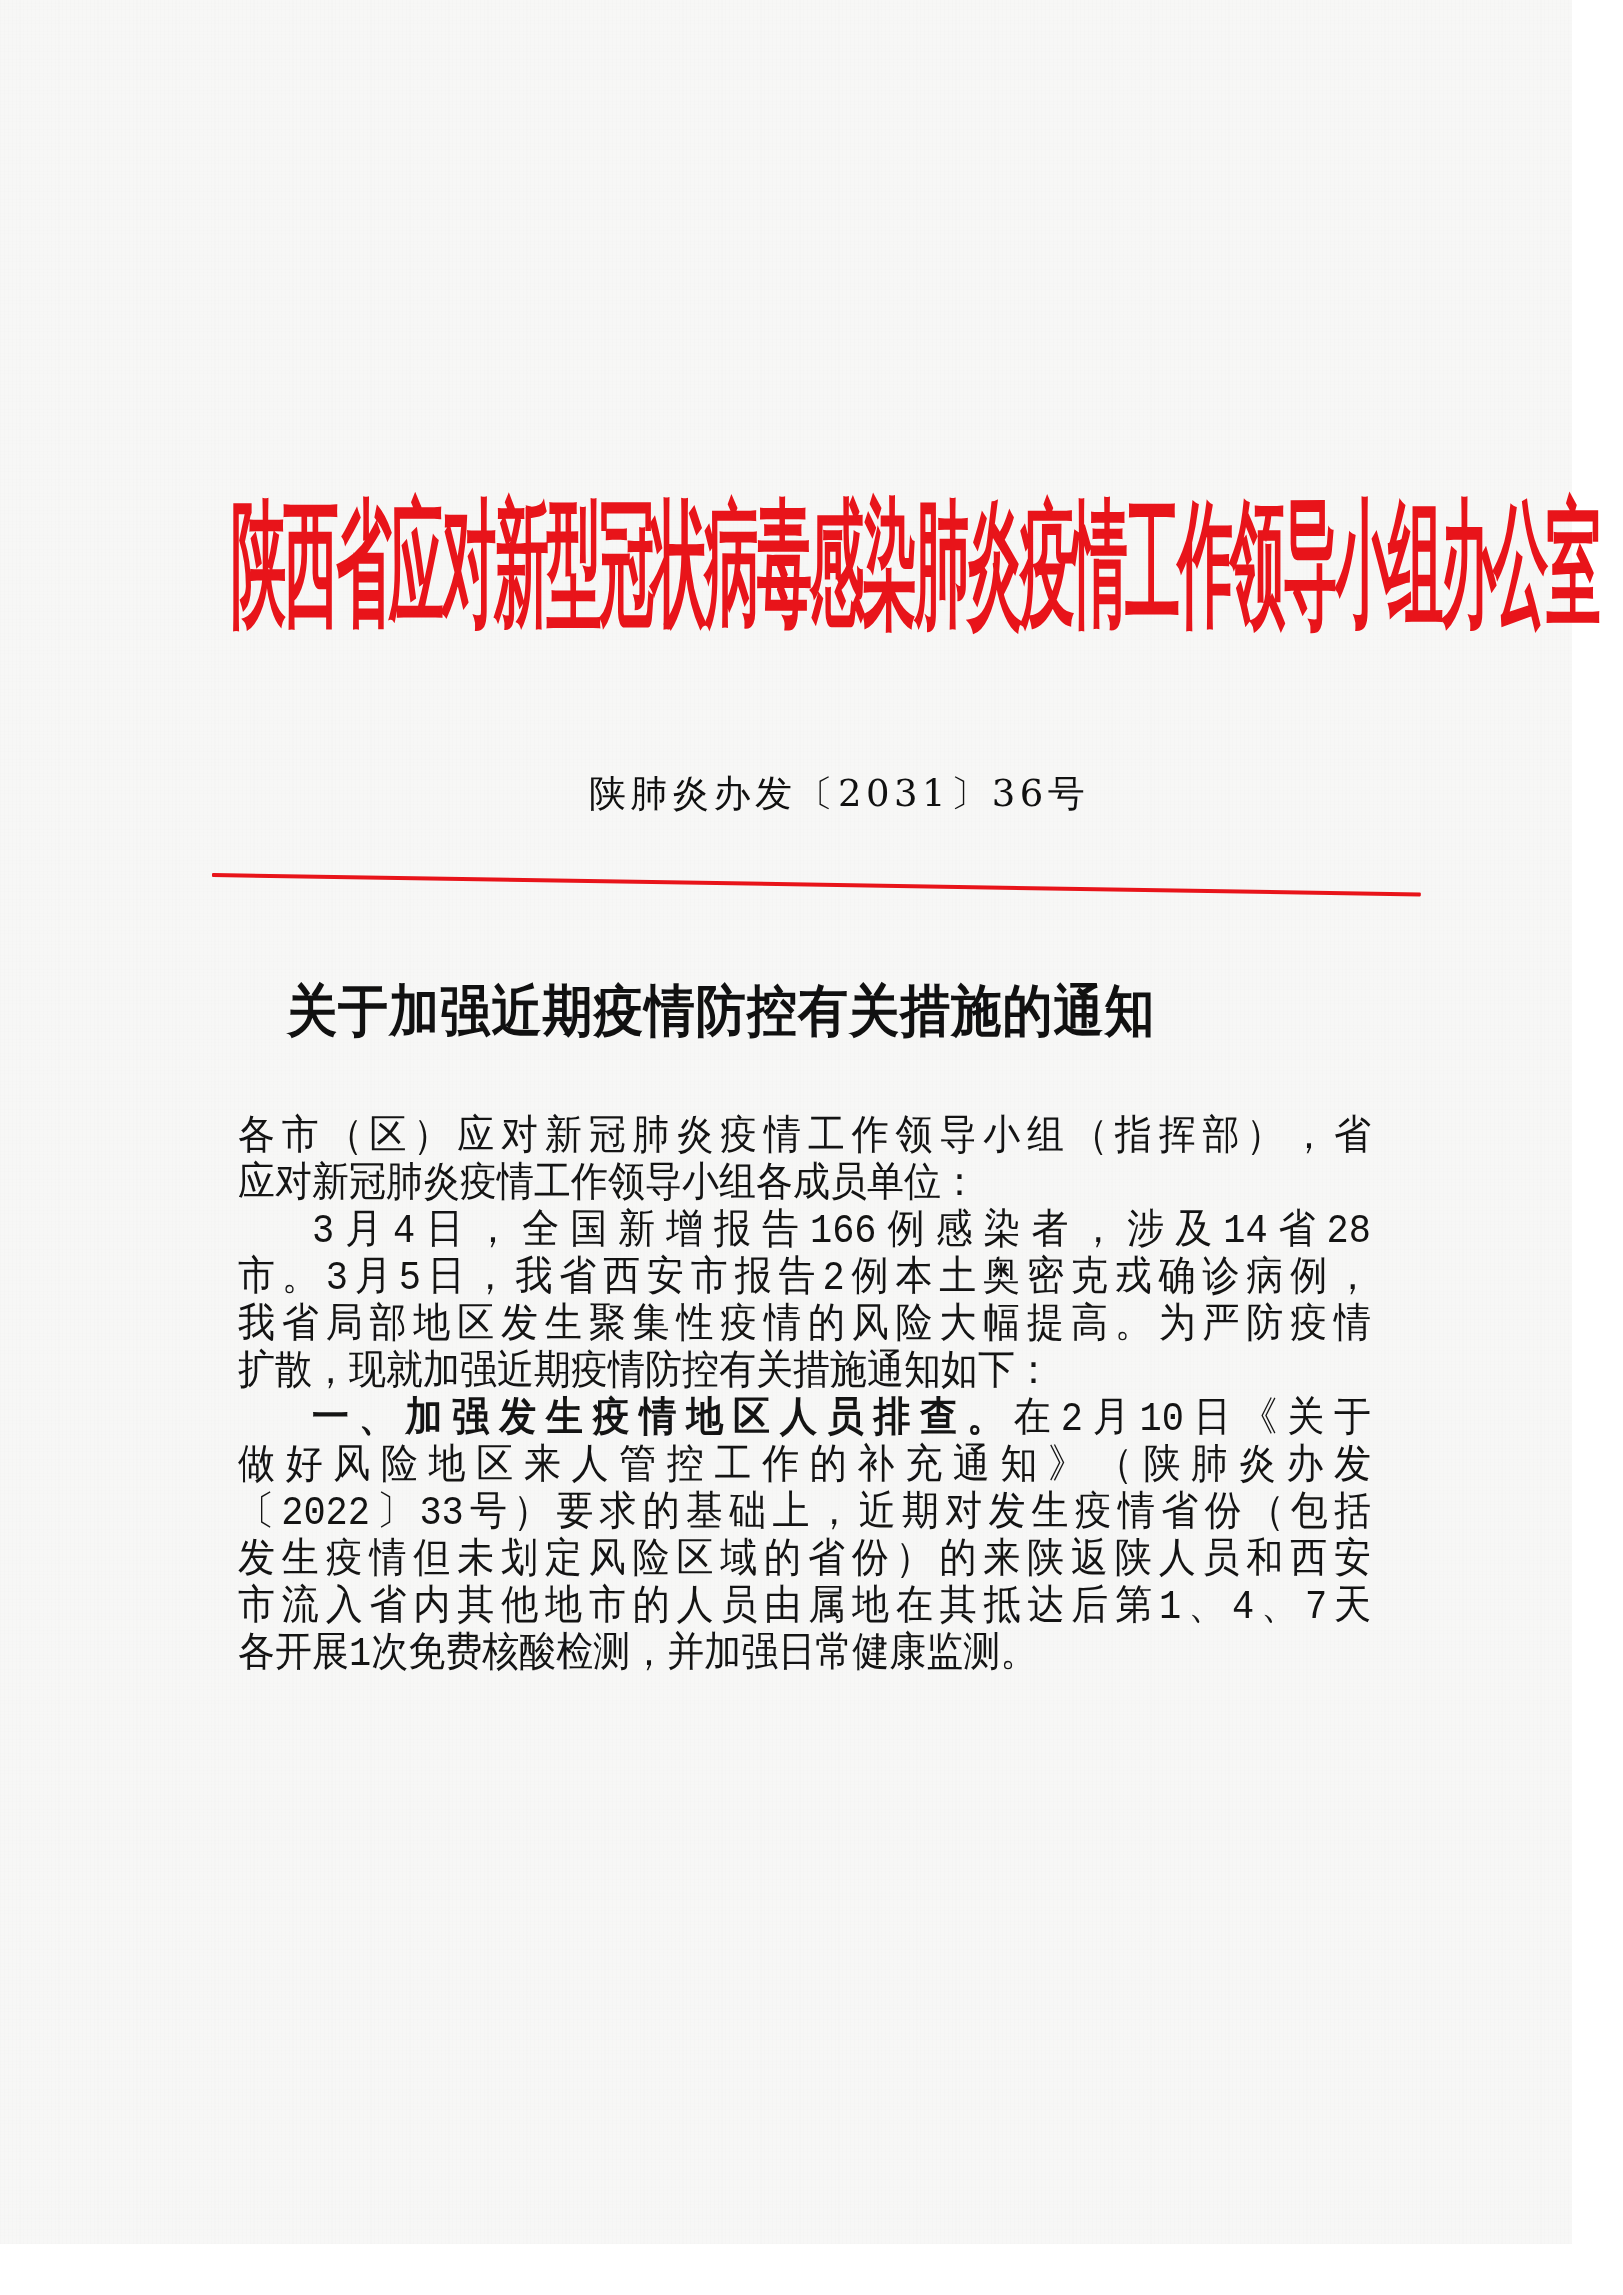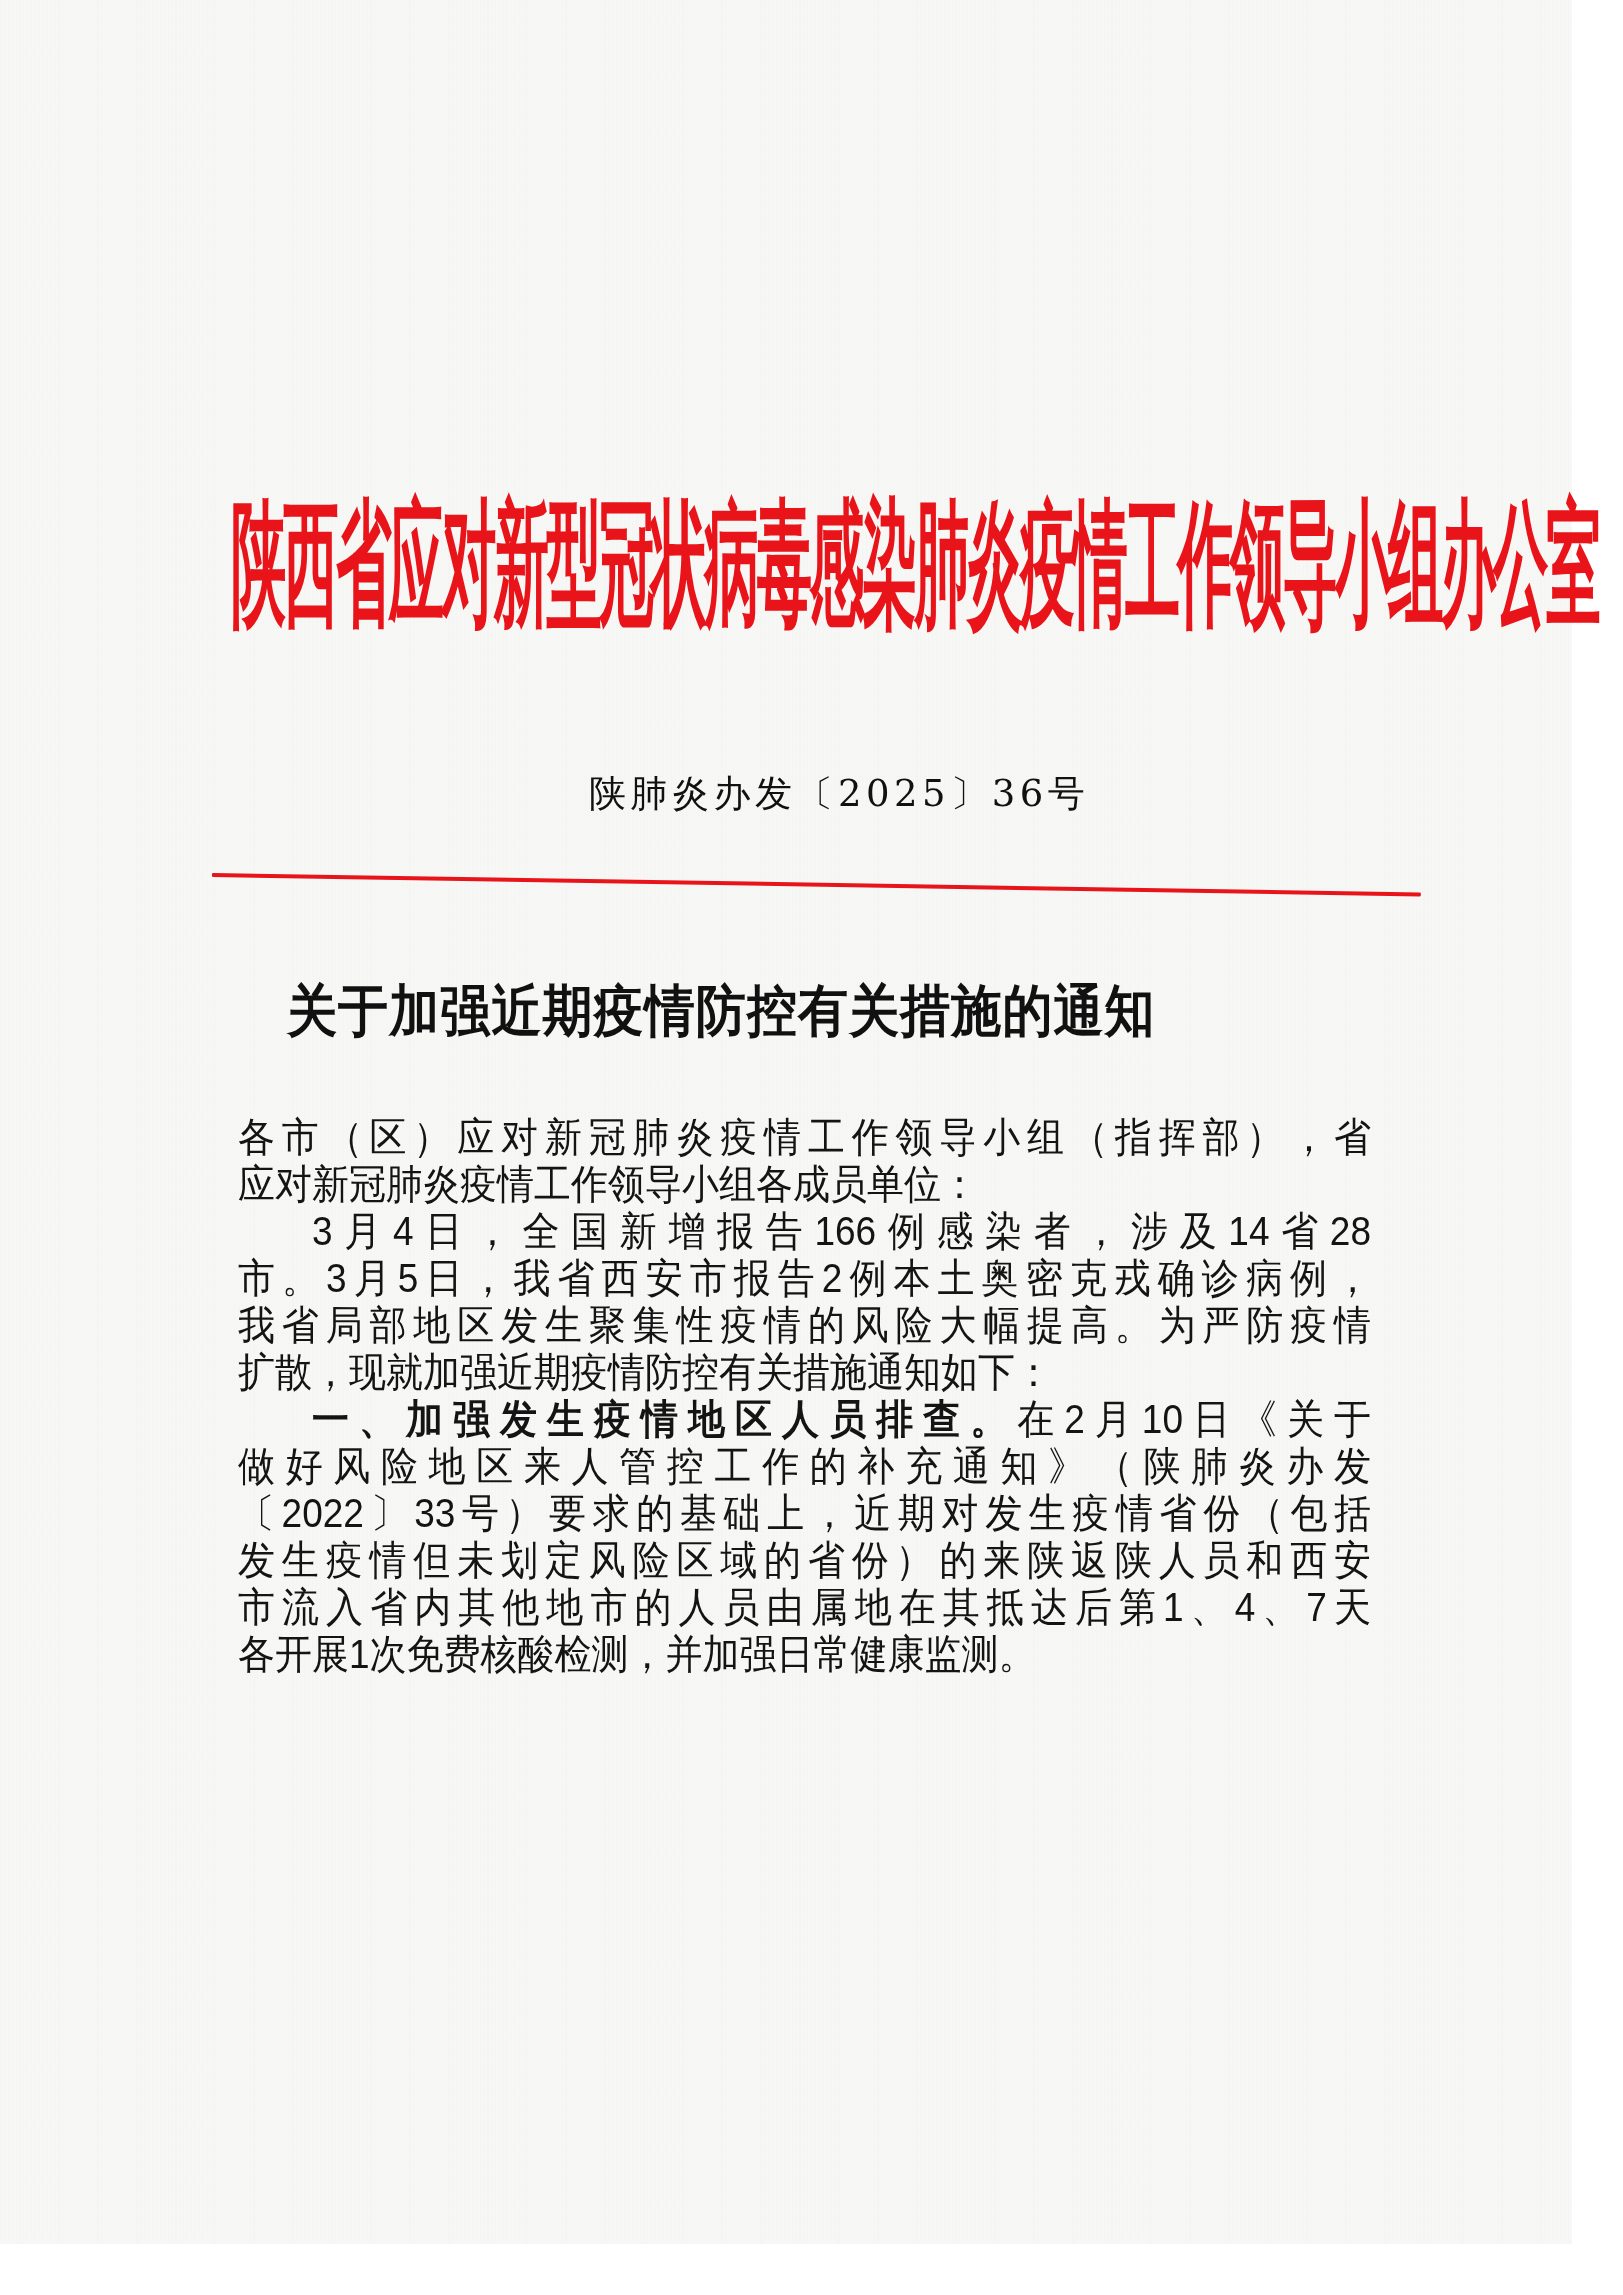--- a/index.html
+++ b/index.html
@@ -85,21 +85,21 @@
       white-space: nowrap;
       letter-spacing: 1.1px;
       transform-origin: left center;
       transform: scaleY(1.12);
     }
     .body-text {
       position: absolute;
       left: 238px;
       top: 1114px;
       width: 1133px;
-      font-family: Liberation Sans, sans-serif;
+      font-family: Liberation Mono, monospace;
       font-size: 37px;
       color: #141414;
     }
     .line {
       height: 47px;
       line-height: 47px;
       white-space: nowrap;
       text-align: justify;
       text-align-last: justify;
       transform-origin: left center;
@@ -115,21 +115,21 @@
       font-weight: bold;
     }
   </style>
 </head>
 <body>
 
 <div class="page">
 
   <div class="org-header">陕西省应对新型冠状病毒感染肺炎疫情工作领导小组办公室</div>
 
-  <div class="doc-number">陕肺炎办发〔2025〕36号</div>
+  <div class="doc-number">陕肺炎办发〔2031〕36号</div>
 
   <div class="red-rule"></div>
 
   <div class="doc-title">关于加强近期疫情防控有关措施的通知</div>
 
   <div class="body-text">
 
     <div>
       <div class="line">各市（区）应对新冠肺炎疫情工作领导小组（指挥部），省</div>
       <div class="line last">应对新冠肺炎疫情工作领导小组各成员单位：</div>

